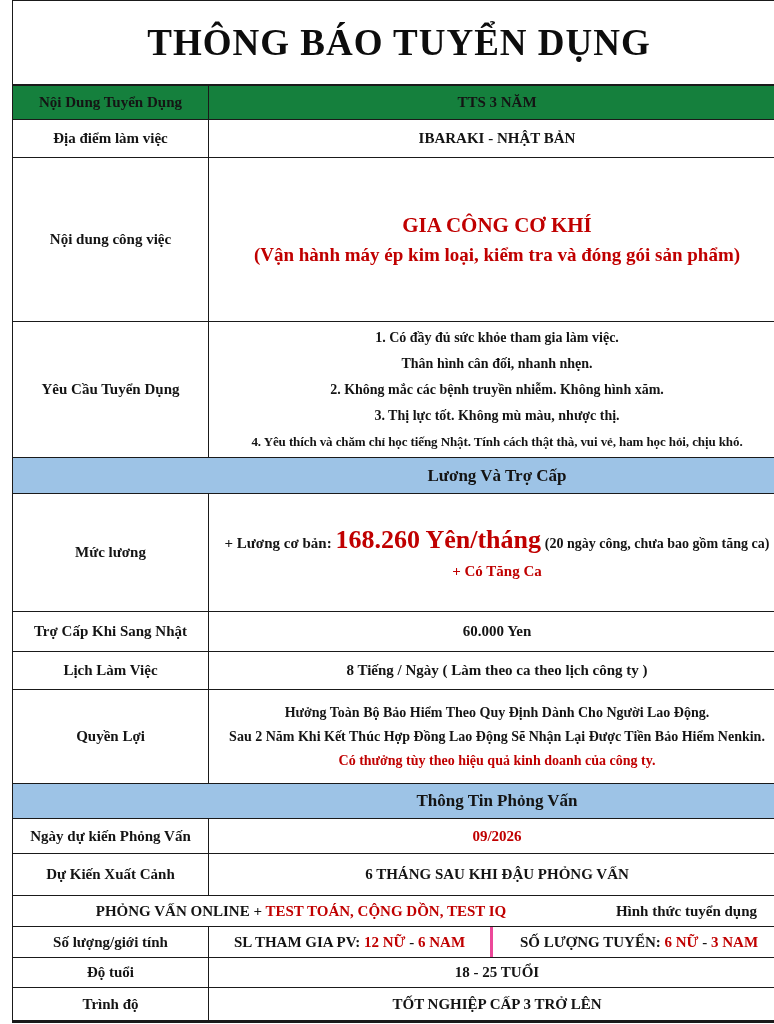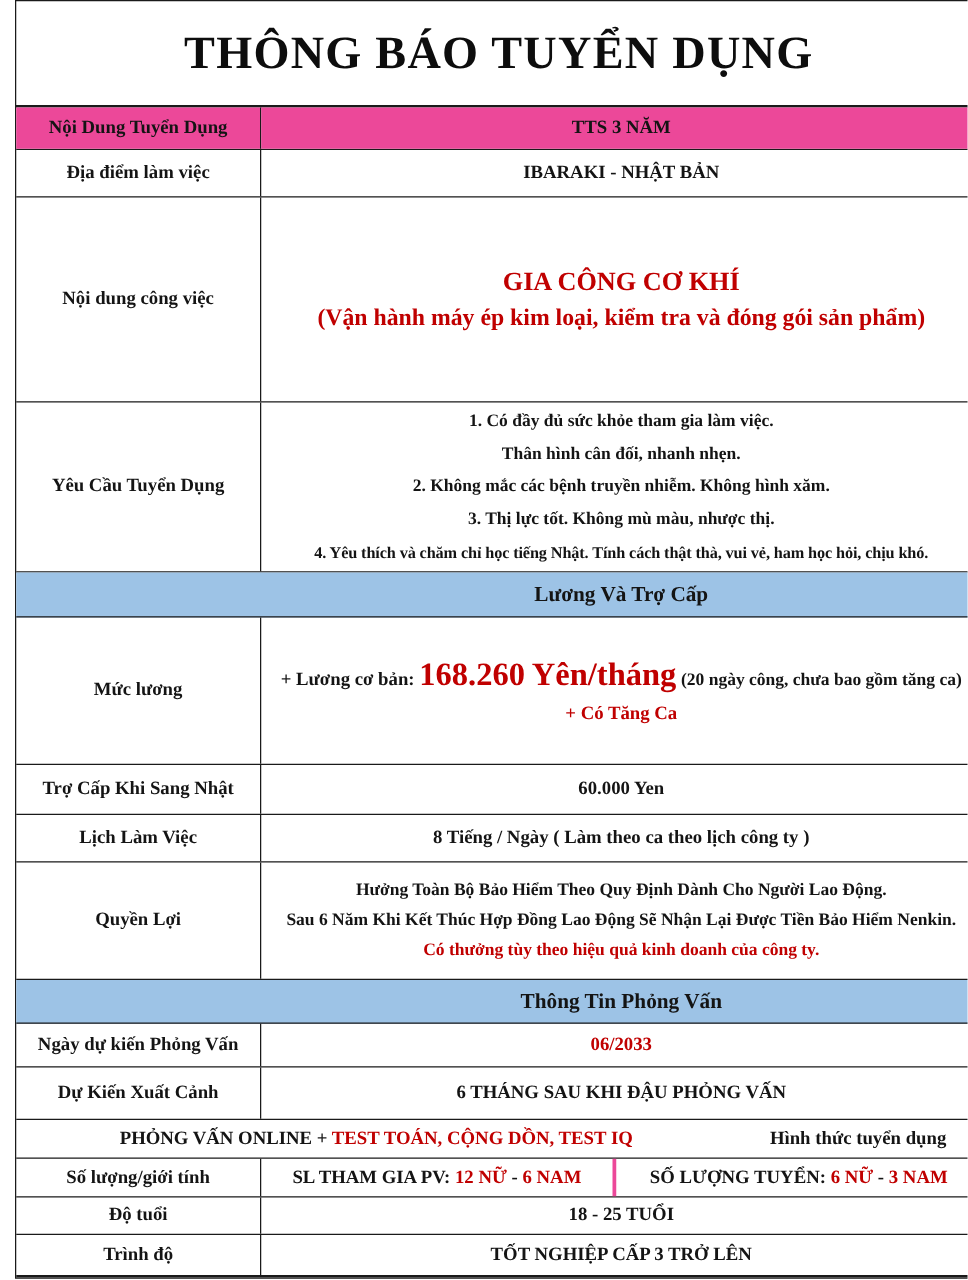--- a/index.html
+++ b/index.html
@@ -49,21 +49,21 @@
     text-align: center;
     padding: 0 2px;
   }
   .label-cell {
     flex: none;
     width: 196px;
     border-right: 1px solid #1a1a1a;
     font-size: 15px;
   }
   .value-cell { flex: 1; font-size: 15px; }
-  .blue { background: #ec4899; }
+  .blue { background: #15803d; }
   .band {
     display: flex;
     align-items: center;
     justify-content: center;
     background: #9dc3e6;
     padding-left: 196px;
     font-size: 17px;
     border-bottom: 1px solid #1a1a1a;
   }
   .red { color: #c00000; }
@@ -179,35 +179,35 @@
         <span>8 Tiếng / Ngày ( Làm theo ca theo lịch công ty )</span>
       </div>
     </div>
 
     <div class="row" style="height:94px">
       <div class="cell label-cell">
         <span>Quyền Lợi</span>
       </div>
       <div class="cell value-cell">
         <span class="benefit-line">Hưởng Toàn Bộ Bảo Hiểm Theo Quy Định Dành Cho Người Lao Động.</span>
-        <span class="benefit-line">Sau 6 Năm Khi Kết Thúc Hợp Đồng Lao Động Sẽ Nhận Lại Được Tiền Bảo Hiểm Nenkin.</span>
+        <span class="benefit-line">Sau 2 Năm Khi Kết Thúc Hợp Đồng Lao Động Sẽ Nhận Lại Được Tiền Bảo Hiểm Nenkin.</span>
         <span class="benefit-line red">Có thưởng tùy theo hiệu quả kinh doanh của công ty.</span>
       </div>
     </div>
 
     <div class="band" style="height:35px">
       <span>Thông Tin Phỏng Vấn</span>
     </div>
 
     <div class="row" style="height:35px">
       <div class="cell label-cell">
         <span>Ngày dự kiến Phỏng Vấn</span>
       </div>
       <div class="cell value-cell">
-        <span class="red">06/2033</span>
+        <span class="red">09/2026</span>
       </div>
     </div>
 
     <div class="row" style="height:42px">
       <div class="cell label-cell">
         <span>Dự Kiến Xuất Cảnh</span>
       </div>
       <div class="cell value-cell">
         <span>6 THÁNG SAU KHI ĐẬU PHỎNG VẤN</span>
       </div>

